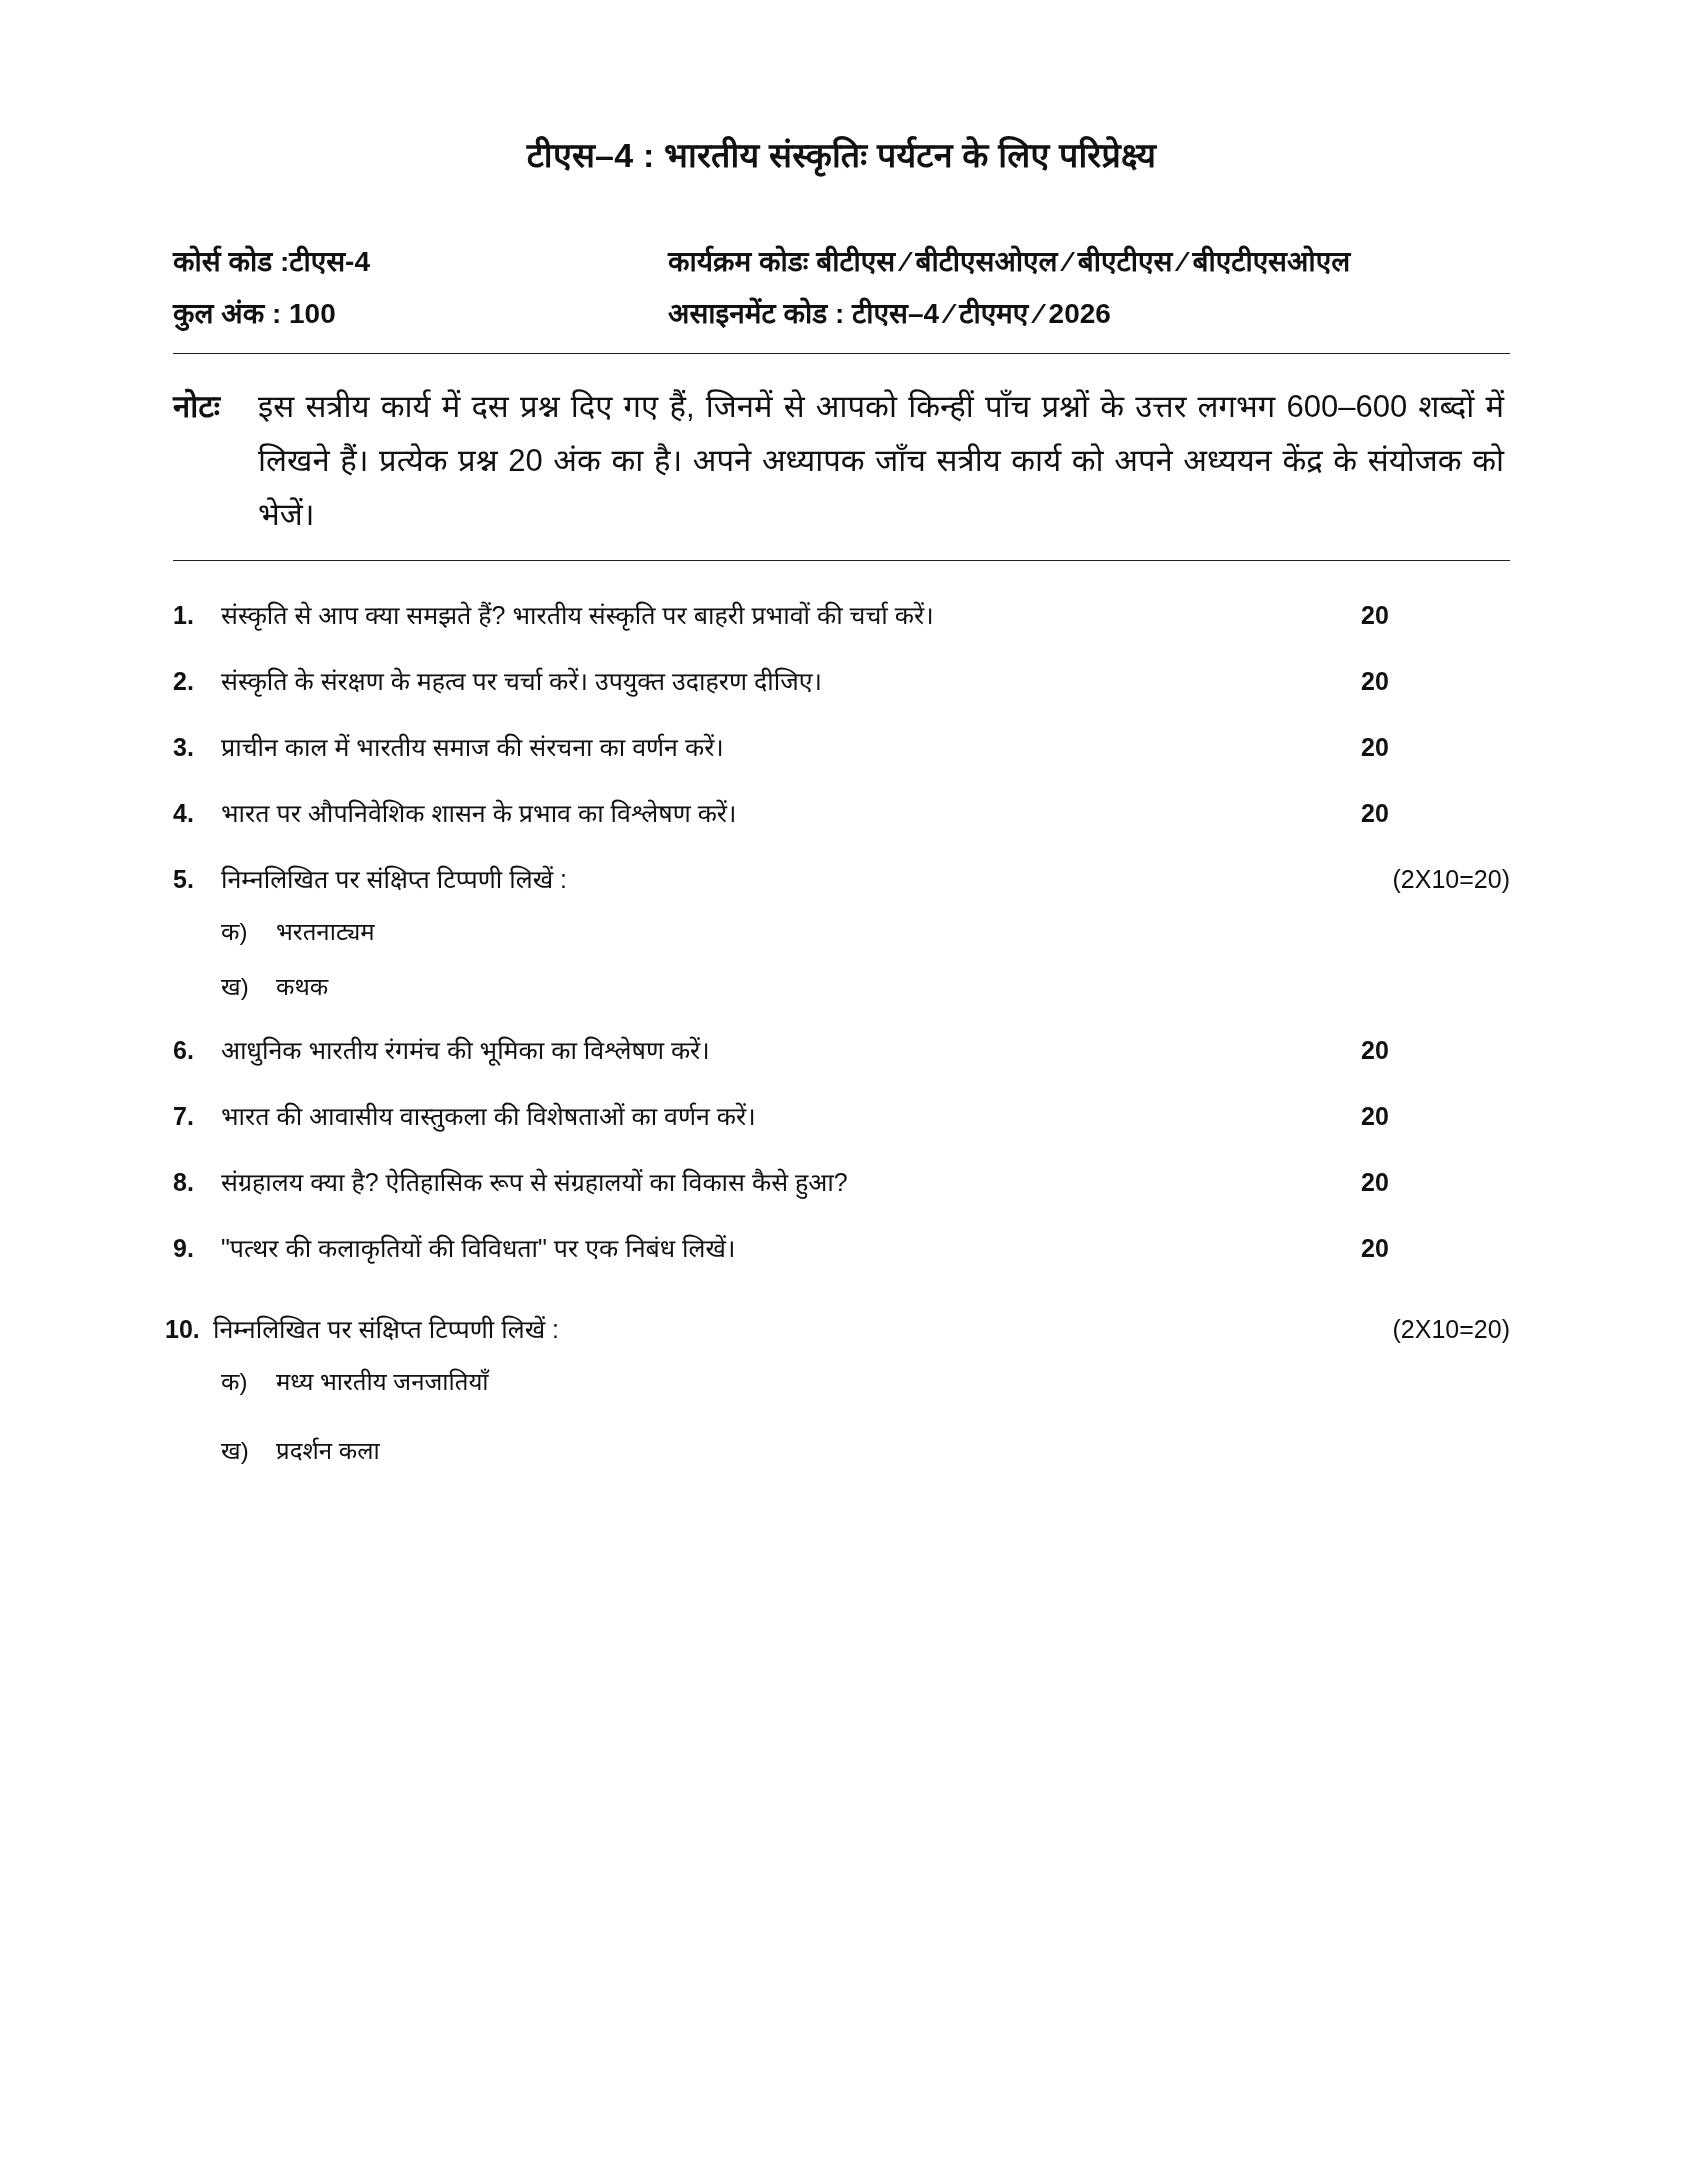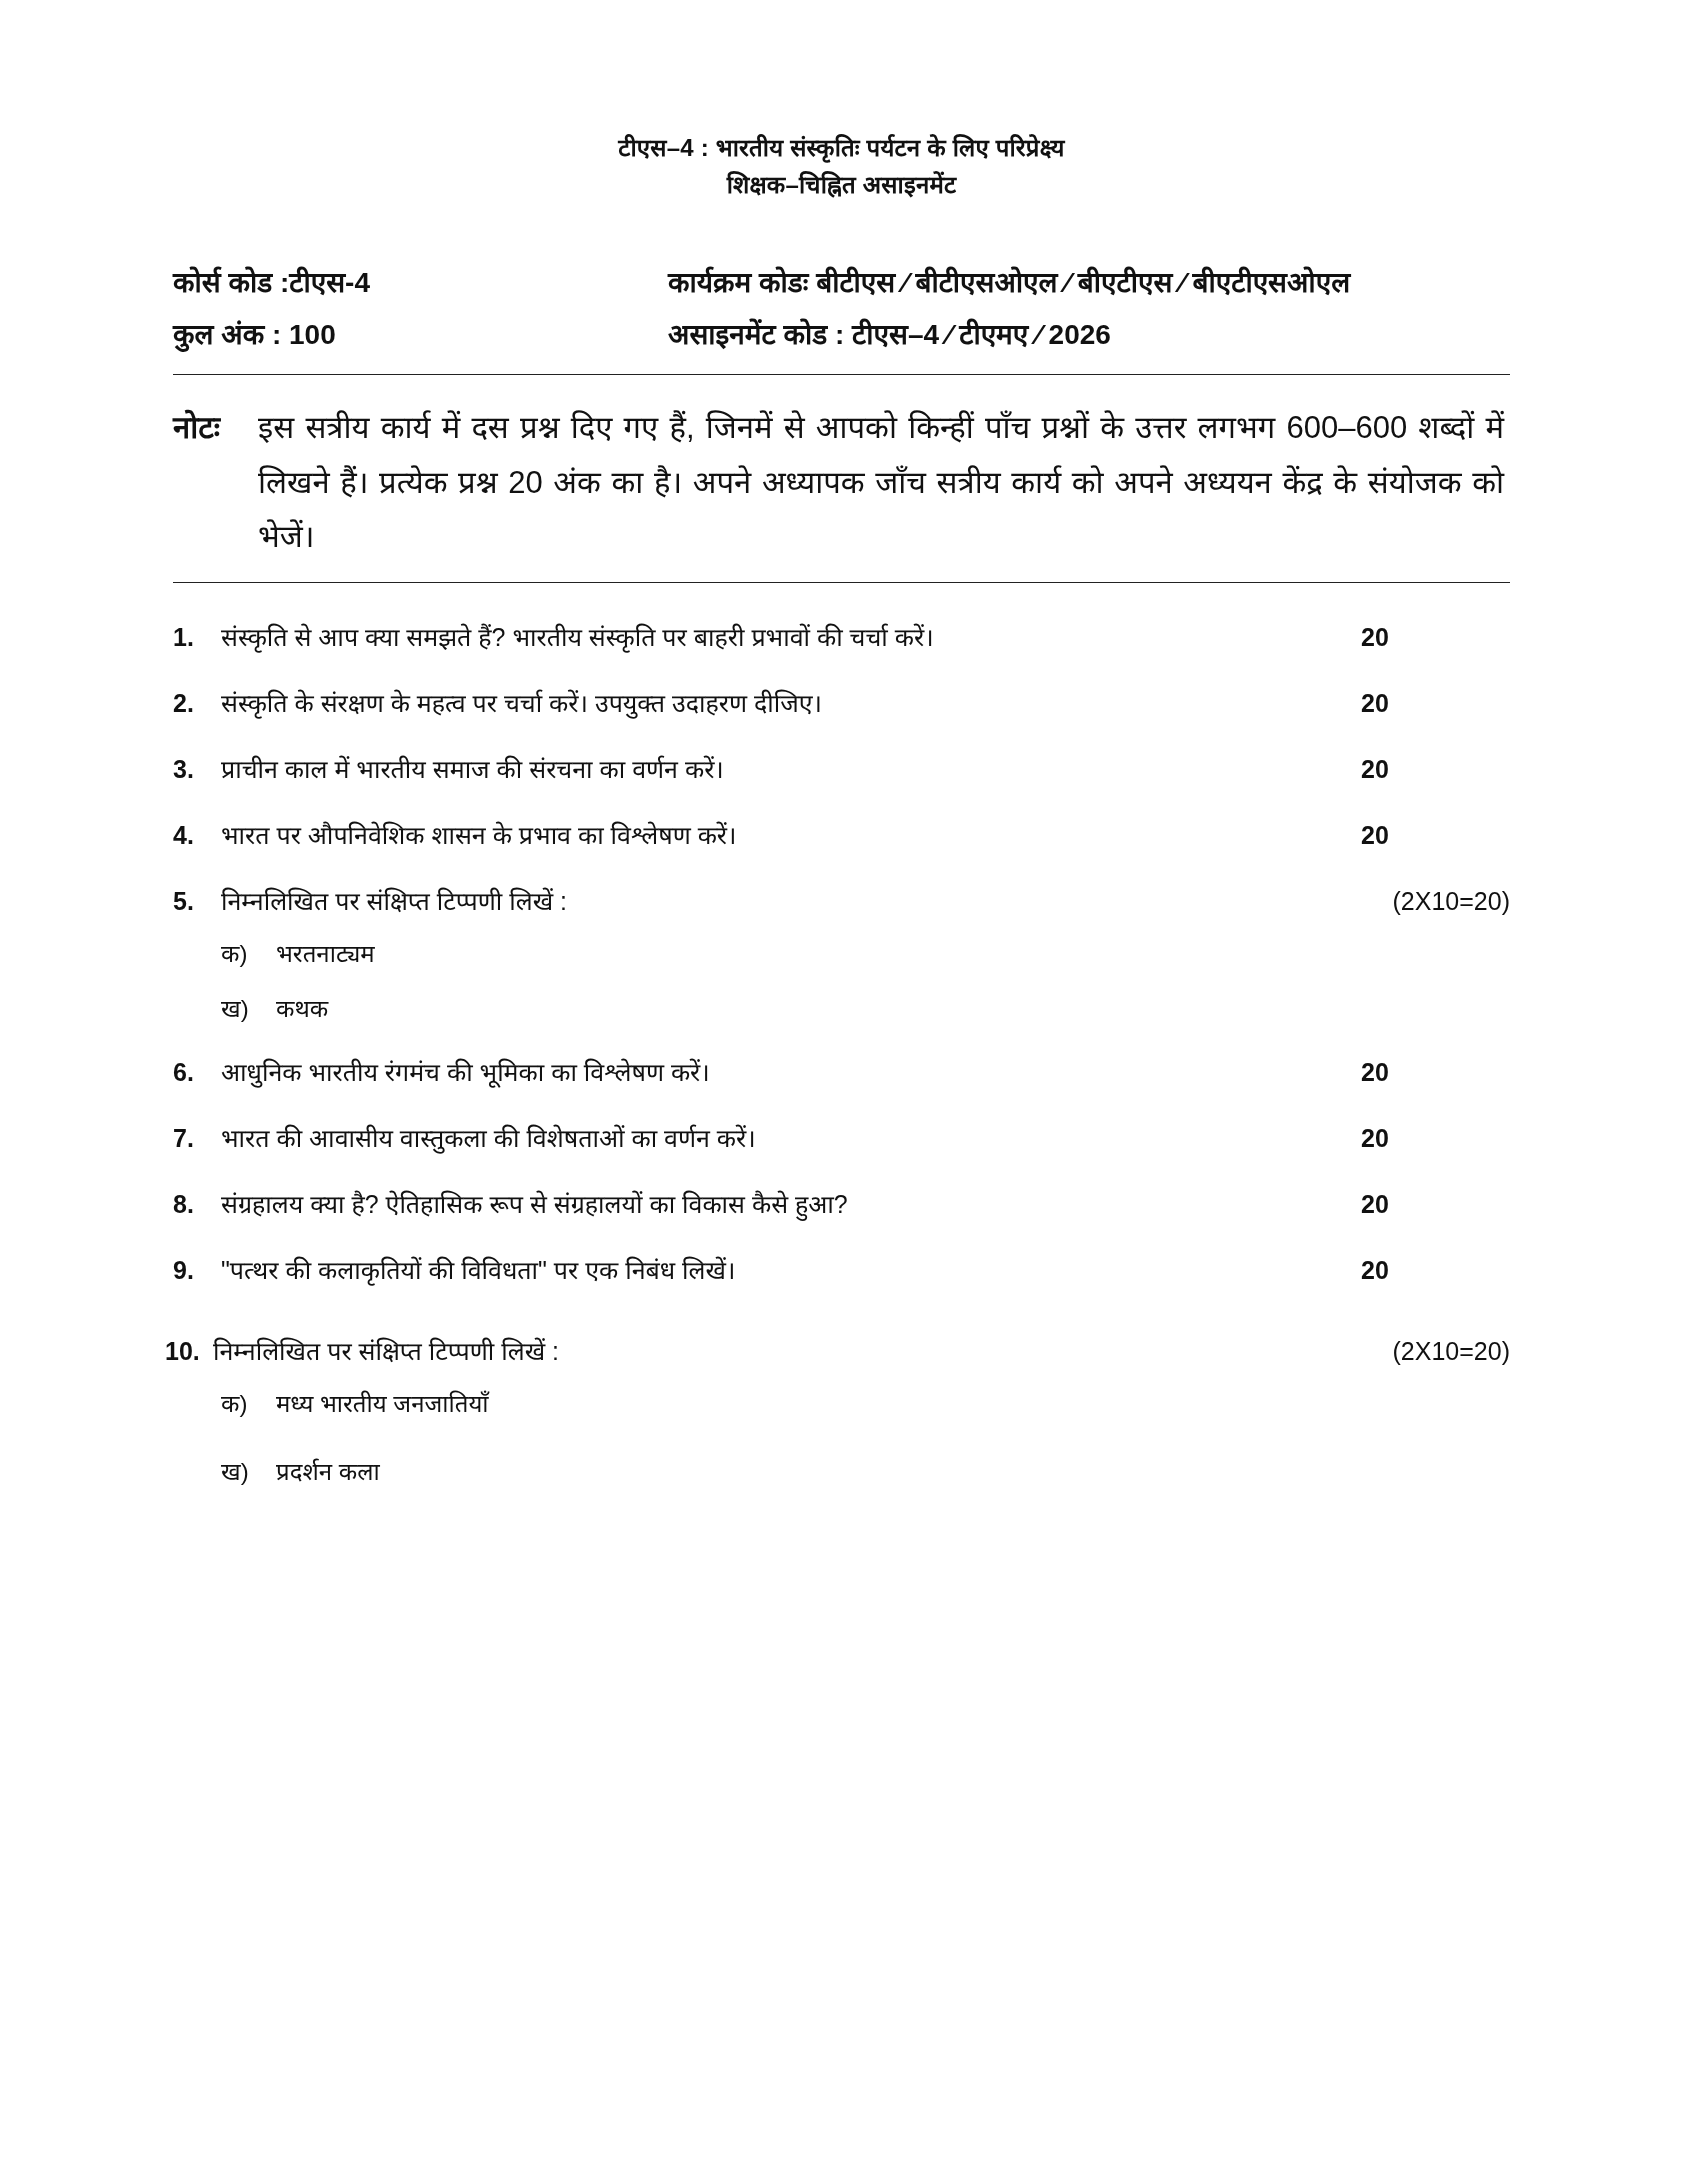--- a/index.html
+++ b/index.html
@@ -20,21 +20,21 @@
     height: 2178px;
     padding: 129px 173px 0 173px;
   }
 
   
   .title-block {
     text-align: center;
     margin-bottom: 59px;
   }
   .title-line {
-    font-size: 24px;
+    font-size: 34px;
     font-weight: bold;
     line-height: 1.55;
     letter-spacing: 0.2px;
   }
 
   
   .meta {
     display: flex;
     flex-direction: column;
     gap: 14px;
@@ -133,21 +133,20 @@
     margin-top: 30px;
   }
 </style>
 </head>
 <body>
 
 <div class="page">
 
   <div class="title-block">
     <div class="title-line">टीएस–4 : भारतीय संस्कृतिः पर्यटन के लिए परिप्रेक्ष्य</div>
-    <div class="title-line">शिक्षक–चिह्नित असाइनमेंट</div>
   </div>
 
   <div class="meta">
     <div class="meta-row">
       <div class="meta-left plain">कोर्स कोड :टीएस-4</div>
       <div class="meta-right plain">कार्यक्रम कोडः बीटीएस ⁄ बीटीएसओएल ⁄ बीएटीएस ⁄ बीएटीएसओएल</div>
     </div>
     <div class="meta-row">
       <div class="meta-left plain">कुल अंक : 100</div>
       <div class="meta-right plain">असाइनमेंट कोड : टीएस–4 ⁄ टीएमए ⁄ 2026</div>

